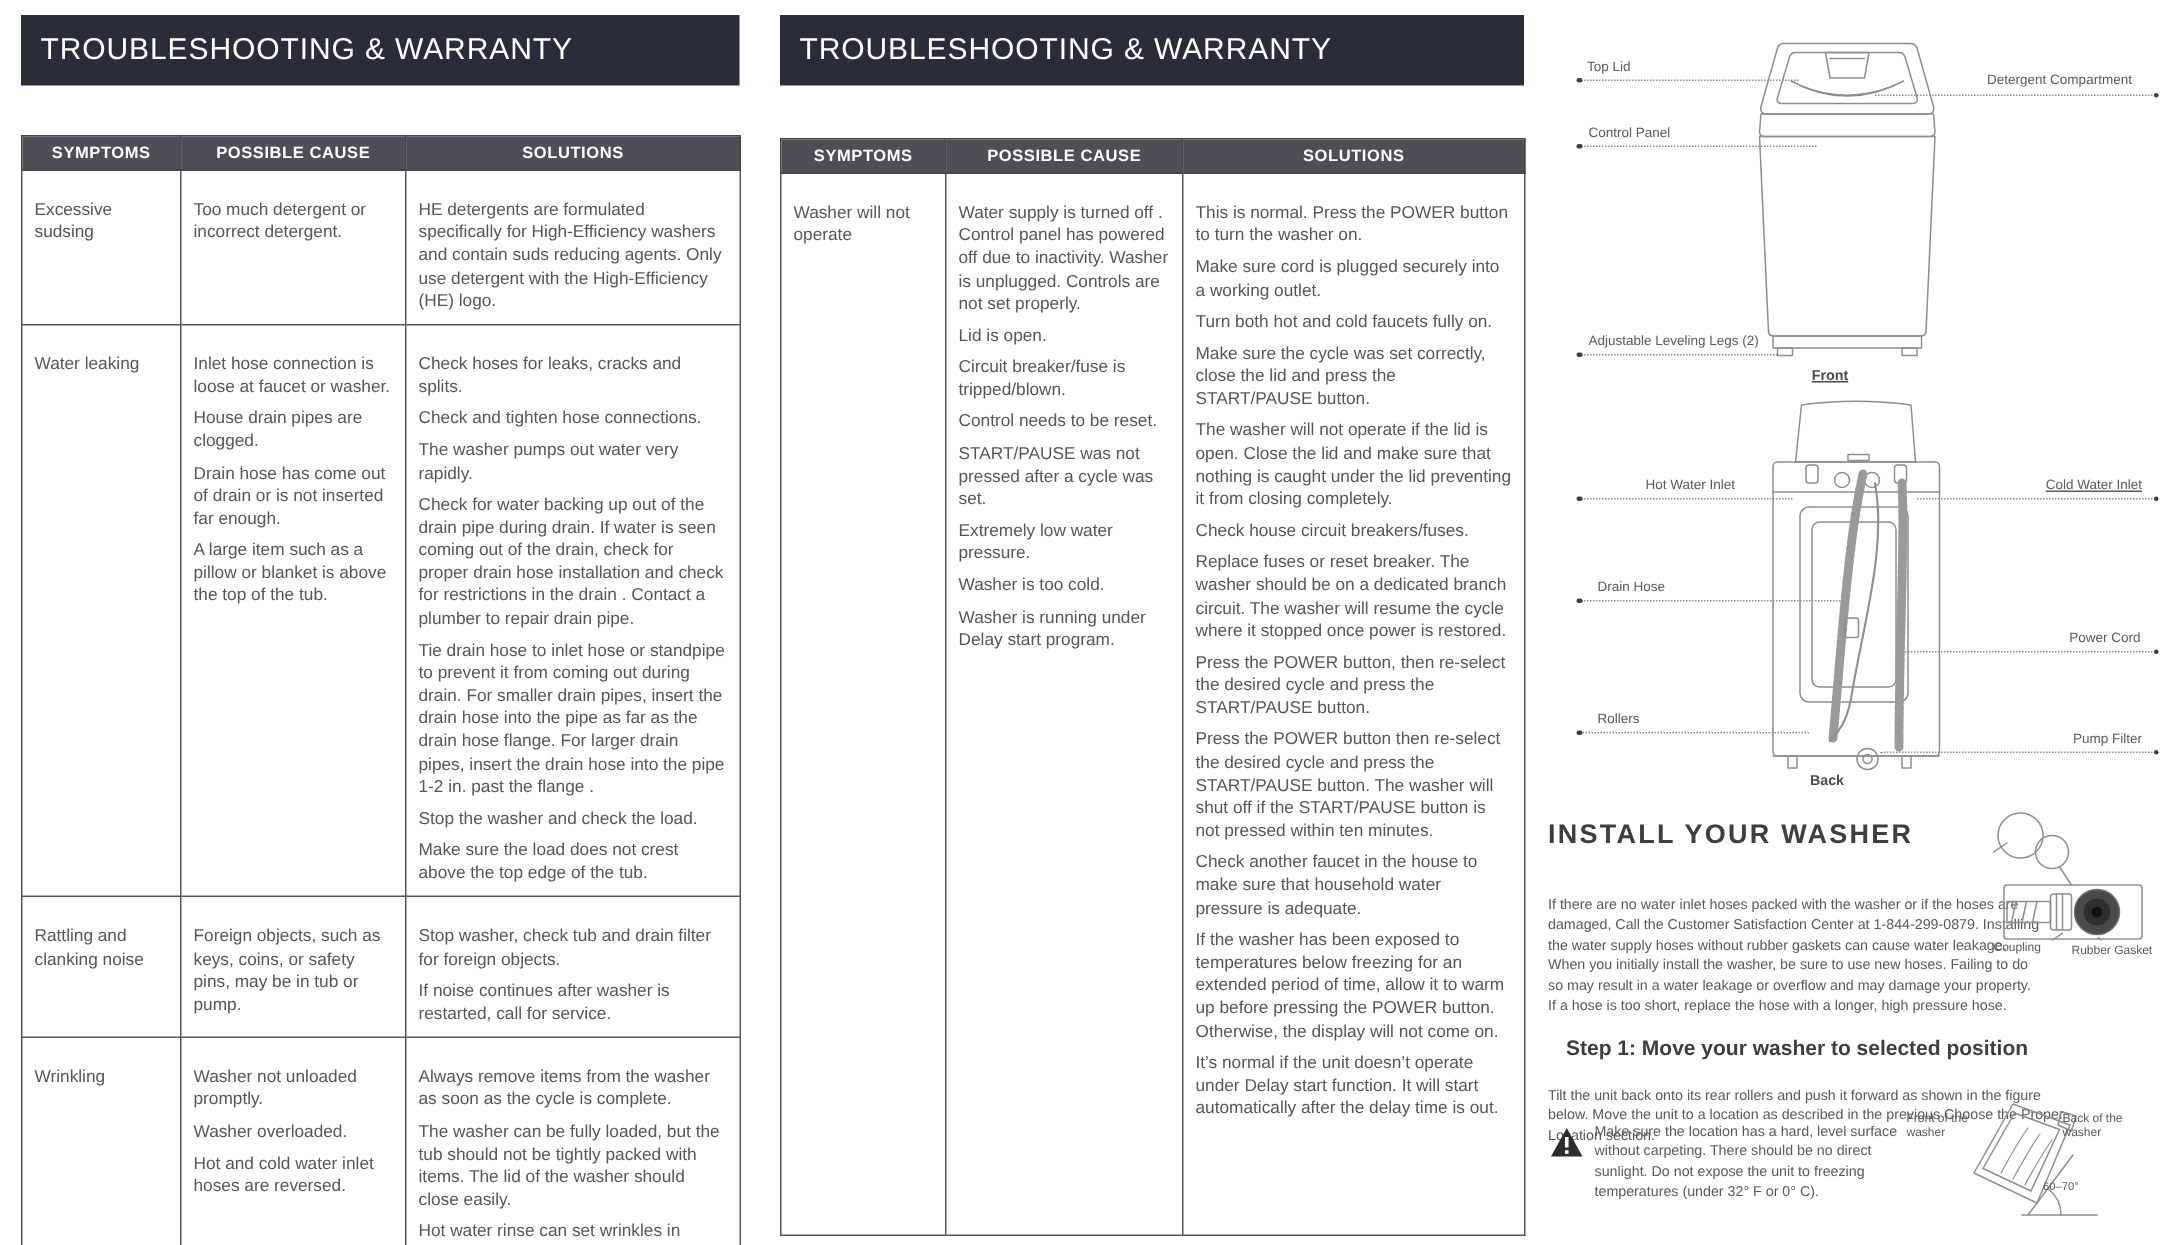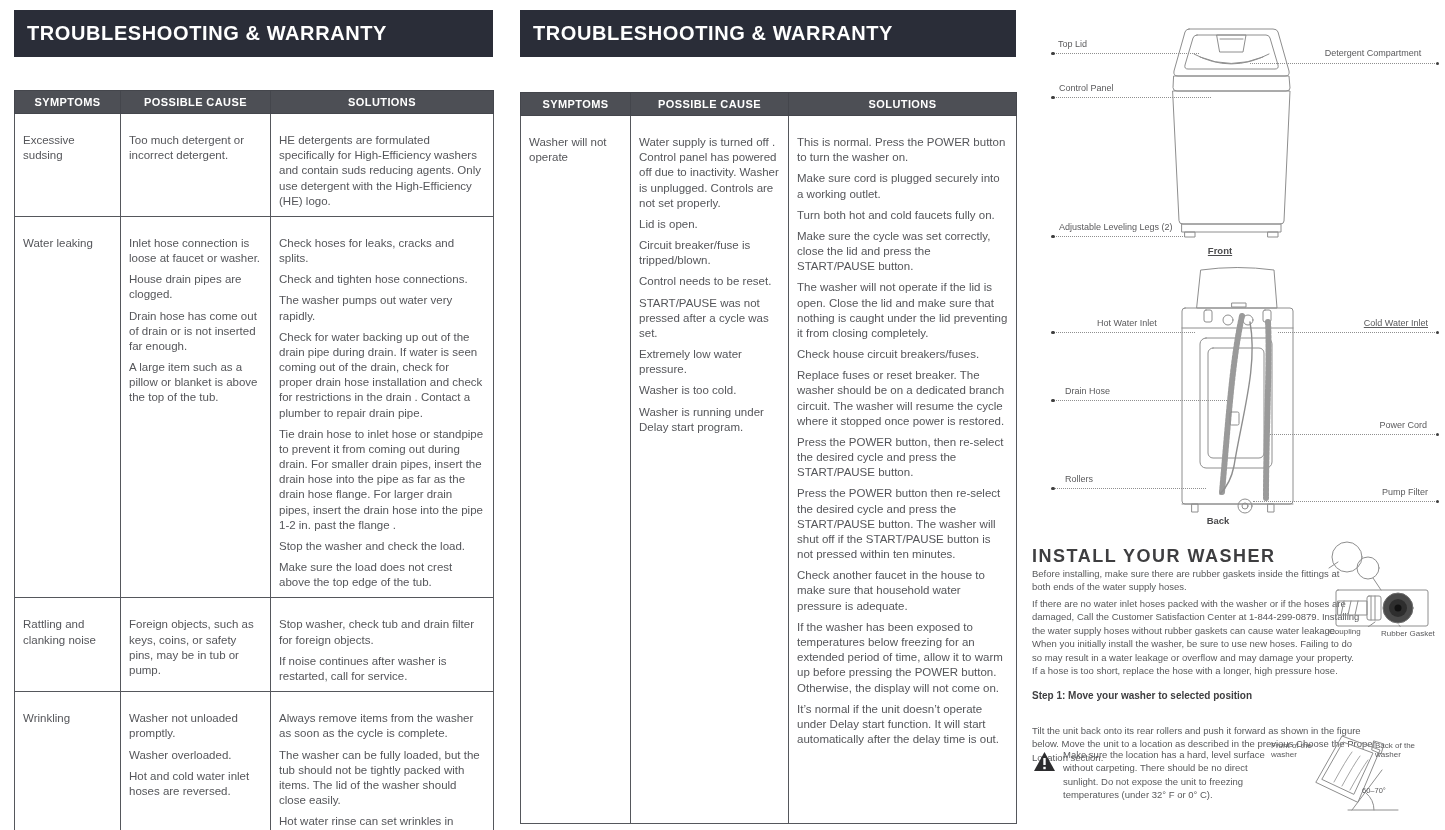--- a/index.html
+++ b/index.html
@@ -8,21 +8,21 @@
     font-family:"Liberation Sans", sans-serif; overflow:hidden;
   }
   
   .col-left  { position:absolute; left:14px;  top:10px; width:479px; }
   .col-mid   { position:absolute; left:520px; top:10px; width:496px; }
   .col-right { position:absolute; left:1030px; top:0;   width:415px; height:830px; }
 
   
   .title-bar {
     height:47px; background:#2a2d38; color:#ffffff; display:flex; align-items:center;
-    padding:0 13px; font-size:20px; font-weight:bold; letter-spacing:0.6px; box-sizing:border-box;
+    padding:0 13px; font-size:20px; font-weight:normal; letter-spacing:0.6px; box-sizing:border-box;
   }
 
   
   table { border-collapse:collapse; table-layout:fixed; }
   .col-left table { width:479px; margin-top:33px; }
   .col-mid  table { width:496px; margin-top:35px; }
   th {
     background:#4d4f55; color:#ffffff; font-size:11px; font-weight:bold;
     padding:5px 3px; border:1.5px solid #44464c; text-align:center; letter-spacing:0.4px;
   }
@@ -80,21 +80,21 @@
   #back-svg  {left:140px; top:266px;}
 
   #install-h  {position:absolute; left:2px; top:546px; font-size:18px; letter-spacing:1.5px;
                font-weight:600; color:#3e3e40;}
   #install-p1 {left:2px; top:567px; width:312px;}
   #install-p2 {left:2px; top:597px; width:328px;}
   #coupling-svg {left:293px; top:537px;}
   #lb-coupling {left:299px; top:627px; font-size:8px;}
   #lb-gasket   {left:351px; top:629px; font-size:8px;}
 
-  #step1-h {position:absolute; left:2px; top:690px; font-size:10px; font-weight:bold; color:#3e3e40;}
+  #step1-h {position:absolute; left:14px; top:690px; font-size:14px; font-weight:bold; color:#3e3e40;}
   #step1-p {left:2px; top:724px; width:348px;}
 
   #warn-icon {left:3px; top:751px;}
   #warn-p    {left:33px; top:748px; width:206px;}
 
   #tilt-svg  {left:276px; top:730px;}
   #lb-tfront {left:241px; top:741px; width:46px; font-size:8px;}
   #lb-tback  {left:345px; top:741px; width:46px; font-size:8px;}
   #lb-angle  {left:332px; top:787px; font-size:7.5px;}
 </style>
@@ -284,21 +284,20 @@
         <rect x="60" y="146" width="9" height="13" rx="1.5"></rect>
         <path d="M12,238 H123"></path>
         <rect x="22" y="238" width="6" height="8"></rect>
         <rect x="98" y="238" width="6" height="8"></rect>
         <circle cx="75" cy="240" r="7"></circle>
         <circle cx="75" cy="240" r="3"></circle>
       </svg>
     </span>
 
     <div id="install-h">INSTALL YOUR WASHER</div>
-    <div class="r-body" id="install-p1">Before installing, make sure there are rubber gaskets inside the fittings at both ends of the water supply hoses.</div>
     <div class="r-body" id="install-p2">If there are no water inlet hoses packed with the washer or if the hoses are damaged, Call the Customer Satisfaction Center at 1-844-299-0879. Installing the water supply hoses without rubber gaskets can cause water leakage. When you initially install the washer, be sure to use new hoses. Failing to do so may result in a water leakage or overflow and may damage your property. If a hose is too short, replace the hose with a longer, high pressure hose.</div>
 
     <span class="dsvg" id="coupling-svg">
       <svg width="120" height="90" viewBox="0 0 120 90" fill="none" stroke="#8e8e8e" stroke-width="1" stroke-linejoin="round" stroke-linecap="round">
         <circle cx="24" cy="20" r="15"></circle>
         <path d="M6,31 l9,-6"></path>
         <circle cx="45" cy="31" r="11"></circle>
         <path d="M50,41 L58,53"></path>
         <rect x="13" y="53" width="92" height="36" rx="2"></rect>
         <rect x="15" y="64" width="29" height="14"></rect>

